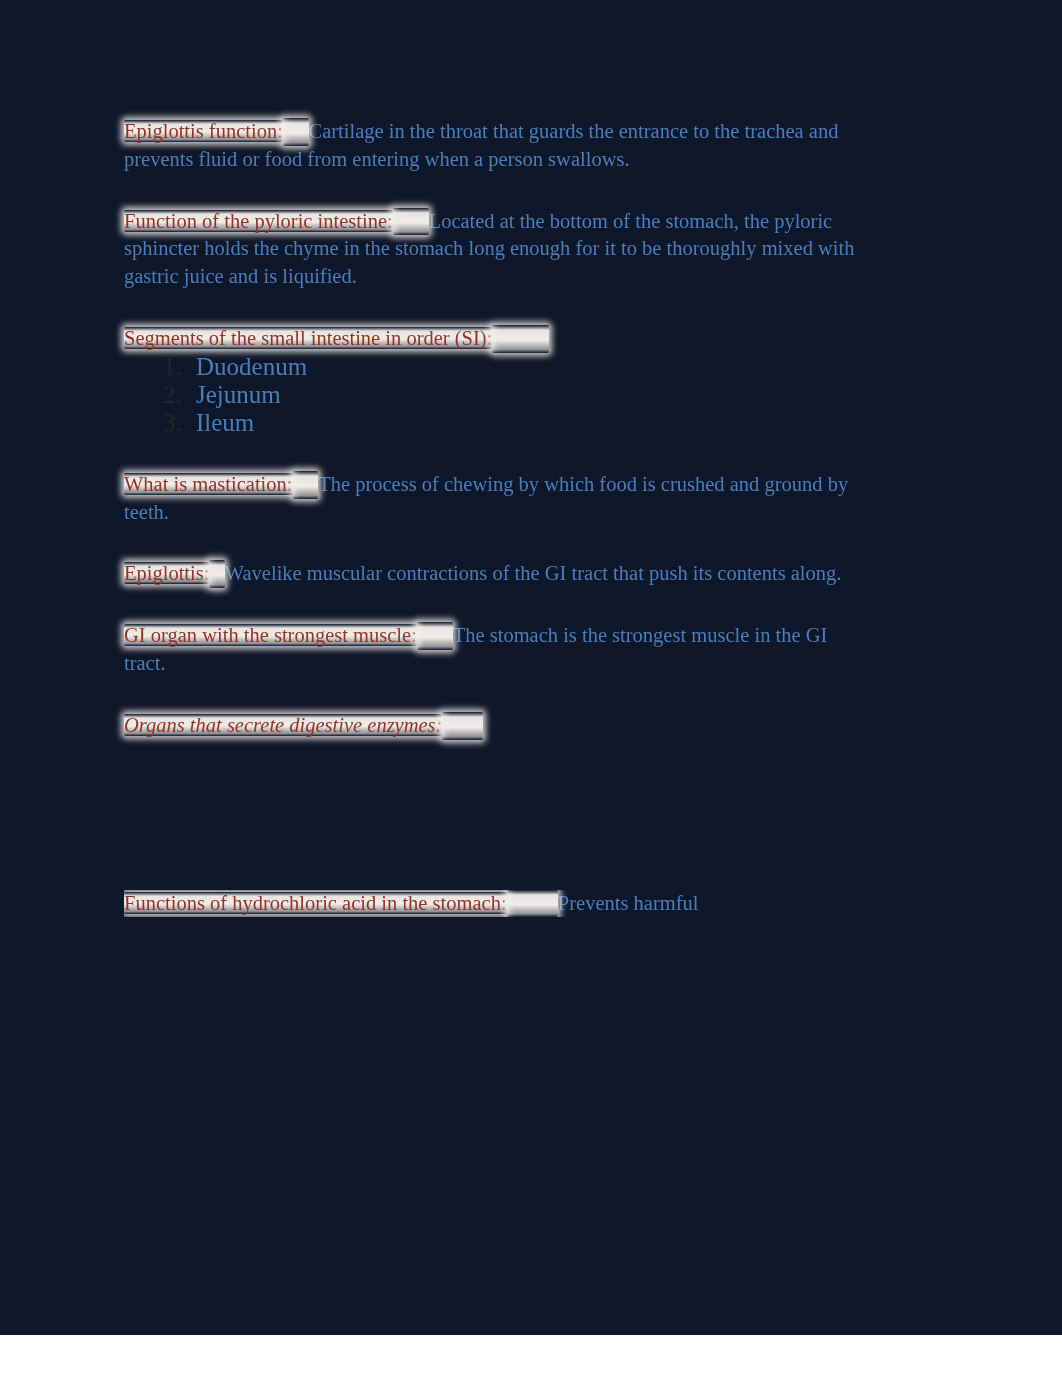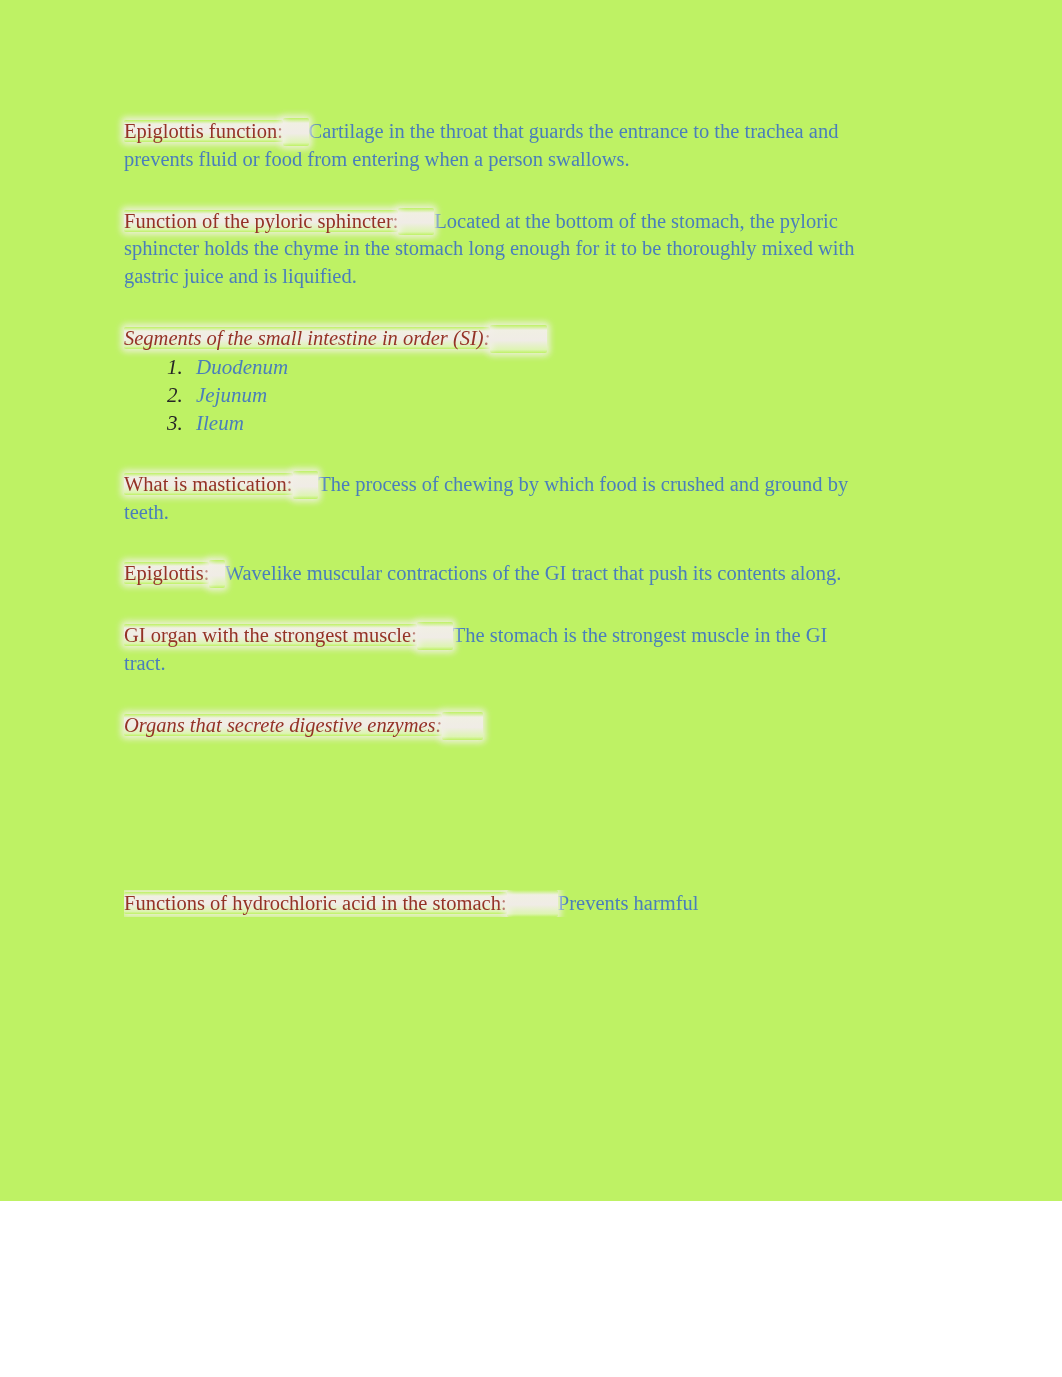--- a/index.html
+++ b/index.html
@@ -14,22 +14,22 @@
     position: relative;
     overflow: hidden;
     font-family: "Liberation Serif", "DejaVu Serif", serif;
     -webkit-font-smoothing: antialiased;
   }
 
   .page {
     position: absolute;
     left: 0; top: 0;
     width: 1062px;
-    height: 1201px;
-    background: #bef264;
+    height: 1335px;
+    background: #0f172a;
   }
 
   .content {
     position: absolute;
     left: 124px;
     top: 118px;
     width: 740px;
   }
 
   
@@ -64,21 +64,21 @@
   .a { color: #4a7ebb; }
 
   
   ol.numlist {
     margin: 0;
     padding: 0 0 0 64px;
     list-style-position: outside;
     list-style-type: decimal;
   }
   ol.numlist > li {
-    font-size: 21px;
+    font-size: 25px;
     line-height: 28px;
     color: #262626;
     padding-left: 8px;
   }
   ol.numlist > li > span {
     color: #4a7ebb;
   }
 
   
   .enzyme-row {
@@ -97,25 +97,25 @@
 <body>
 
 <div class="page">
   <div class="content">
 
     <p class="qa">
       <span class="q hl">Epiglottis function:</span><span class="hl gap-sm">&nbsp;&nbsp;&nbsp;&nbsp;&nbsp;</span><span class="a">Cartilage in the throat that guards the entrance to the trachea and prevents fluid or food from entering when a person swallows.</span>
     </p>
 
     <p class="qa">
-      <span class="q hl">Function of the pyloric sphincter:</span><span class="hl gap-sm">&nbsp;&nbsp;&nbsp;&nbsp;&nbsp;&nbsp;&nbsp;</span><span class="a">Located at the bottom of the stomach, the pyloric sphincter holds the chyme in the stomach long enough for it to be thoroughly mixed with gastric juice and is liquified.</span>
+      <span class="q hl">Function of the pyloric intestine:</span><span class="hl gap-sm">&nbsp;&nbsp;&nbsp;&nbsp;&nbsp;&nbsp;&nbsp;</span><span class="a">Located at the bottom of the stomach, the pyloric sphincter holds the chyme in the stomach long enough for it to be thoroughly mixed with gastric juice and is liquified.</span>
     </p>
 
 
-    <div class="qa" style="font-style:italic;">
+    <div class="qa" style="">
       <div>
         <span class="q hl">Segments of the small intestine in order (SI):</span><span class="hl gap-sm">&nbsp;&nbsp;&nbsp;&nbsp;&nbsp;&nbsp;&nbsp;&nbsp;&nbsp;&nbsp;&nbsp;</span>
       </div>
       <ol class="numlist">
         <li><span>Duodenum</span></li>
         <li><span>Jejunum</span></li>
         <li><span>Ileum</span></li>
       </ol>
     </div>
 

